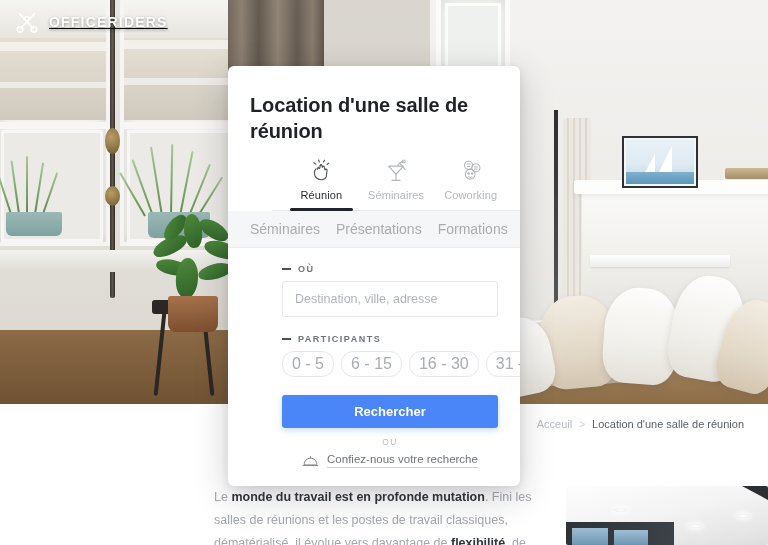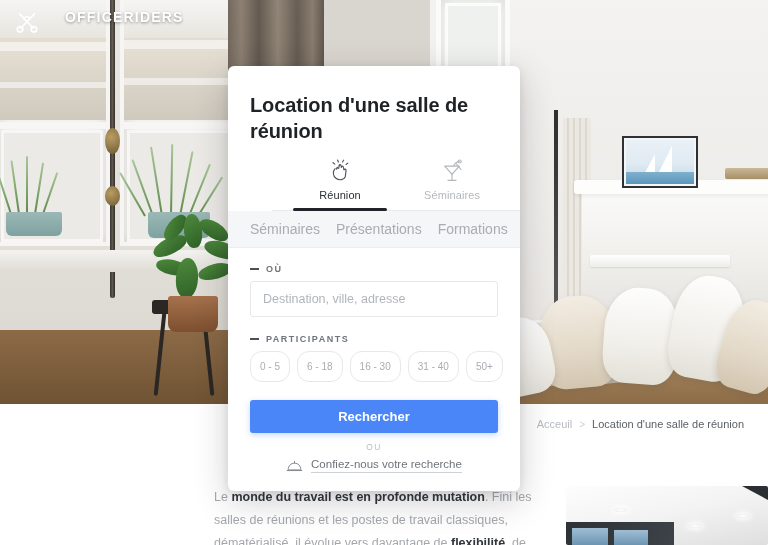--- a/index.html
+++ b/index.html
@@ -187,21 +187,21 @@
   .hero-grade {
     position:absolute; inset:0;
     background:linear-gradient(180deg,rgba(255,255,255,.05) 0%,rgba(255,255,255,0) 40%);
   }
 
   
   .header {
     position:absolute; left:0; top:0; width:768px; height:44px; z-index:6;
     display:flex; align-items:center; padding-left:14px;
   }
-  .logo { display:flex; gap:25px; cursor:pointer; }
+  .logo { display:flex; align-items:center; gap:9px; cursor:pointer;text-decoration:underline; }
   .logo-mark { width:26px; height:26px; display:block; }
   .logo-text {
     color:#ffffff; font-size:14px; letter-spacing:1.2px; font-weight:600;
     text-shadow:0 1px 3px rgba(0,0,0,.4);
   }
 
   
   .card {
     position:absolute; left:228px; top:66px; width:292px; z-index:8;
     background:#ffffff; border-radius:6px;
@@ -225,38 +225,38 @@
   .tab.active .tab-label { color:#2b2f33; }
   .tab.active::after {
     content:""; position:absolute; left:8%; right:8%; bottom:-1px; height:3px;
     background:#20242a; border-radius:2px;
   }
   .subtabs {
     display:flex; gap:16px; padding:10px 22px 10px 22px;
     background:#f5f6f7; border-bottom:1px solid #eceef0;
   }
   .subtab { font-size:14px; color:#a9adb2; cursor:pointer; }
-  .form { padding:16px 22px 18px 22px; }
+  .form { padding:16px 22px 18px 22px;margin-left:32px; }
   .field-label {
     display:flex; align-items:center; gap:7px;
     font-size:9px; letter-spacing:1.5px; color:#6f747a; font-weight:600;
     text-transform:uppercase; margin-bottom:7px;
   }
   .dash { width:9px; height:1.6px; background:#4b5057; display:block; }
   .where-input {
     width:100%; height:36px; border:1px solid #e6e8ea; border-radius:3px;
     padding:0 12px; font-size:12.5px; color:#3a3f45;
     font-family:"Liberation Sans",sans-serif; outline:none; background:#fff;
   }
   .where-input::placeholder { color:#b1b5ba; }
   .participants-label { margin-top:17px; }
   .chips { display:flex; gap:7px; }
   .chip {
-    border:1px solid #e6e8ea; border-radius:12px; padding:9px 9px;
-    font-size:10px; color:#a9adb2; cursor:pointer; background:#fff;
+    border:1px solid #e6e8ea; border-radius:12px; padding:3px 9px;
+    font-size:16px; color:#a9adb2; cursor:pointer; background:#fff;
     white-space:nowrap;
   }
   .search-btn {
     width:100%; height:33px; margin-top:18px; border:none; border-radius:3px;
     background:#4a86f7; color:#fff; font-size:13px; font-weight:700;
     font-family:"Liberation Sans",sans-serif; cursor:pointer;
     box-shadow:0 2px 6px rgba(74,134,247,.3);
   }
   .or-text {
     text-align:center; font-size:8.5px; letter-spacing:1.4px;
@@ -469,20 +469,37 @@
             <line x1="11" y1="27.5" x2="21" y2="27.5"></line>
             <path d="M18 10 C19.5 6.5 22 4.5 25 4.5"></path>
             <circle cx="25.4" cy="4.3" r="1.9"></circle>
             <line x1="21" y1="7" x2="27" y2="14"></line>
           </g>
         </svg>
         <span class="tab-label">Séminaires</span>
       </div>
 
 
+      <div class="tab">
+        <svg class="tab-ico" viewBox="0 0 32 32">
+          <g stroke="#b4b8bc" stroke-width="1.3" fill="none" stroke-linecap="round">
+            <circle cx="13" cy="9" r="5"></circle>
+            <circle cx="22" cy="12" r="5"></circle>
+            <circle cx="15" cy="20" r="6"></circle>
+            <line x1="11" y1="7.5" x2="15" y2="7.5"></line>
+            <line x1="11.5" y1="10.5" x2="14.5" y2="10.5"></line>
+            <circle cx="13" cy="19" r=".9" fill="#b4b8bc"></circle>
+            <circle cx="17.4" cy="19" r=".9" fill="#b4b8bc"></circle>
+            <path d="M13 23 Q15.2 24.6 17.4 23"></path>
+            <line x1="20" y1="11" x2="24" y2="11"></line>
+            <line x1="20.5" y1="13.6" x2="23.5" y2="13.6"></line>
+          </g>
+        </svg>
+        <span class="tab-label">Coworking</span>
+      </div>
     </div>
 
     <div class="subtabs">
       <span class="subtab">Séminaires</span>
       <span class="subtab">Présentations</span>
       <span class="subtab">Formations</span>
     </div>
 
     <div class="form">
 
@@ -491,21 +508,21 @@
         <span>OÙ</span>
       </div>
       <input class="where-input" type="text" placeholder="Destination, ville, adresse" style="">
 
       <div class="field-label participants-label">
         <span class="dash"></span>
         <span>PARTICIPANTS</span>
       </div>
       <div class="chips">
         <span class="chip">0 - 5</span>
-        <span class="chip">6 - 18</span>
+        <span class="chip">6 - 15</span>
         <span class="chip">16 - 30</span>
         <span class="chip">31 - 40</span>
         <span class="chip">50+</span>
       </div>
 
       <button class="search-btn">Rechercher</button>
 
       <div class="or-text">OU</div>
 
       <div class="entrust">

